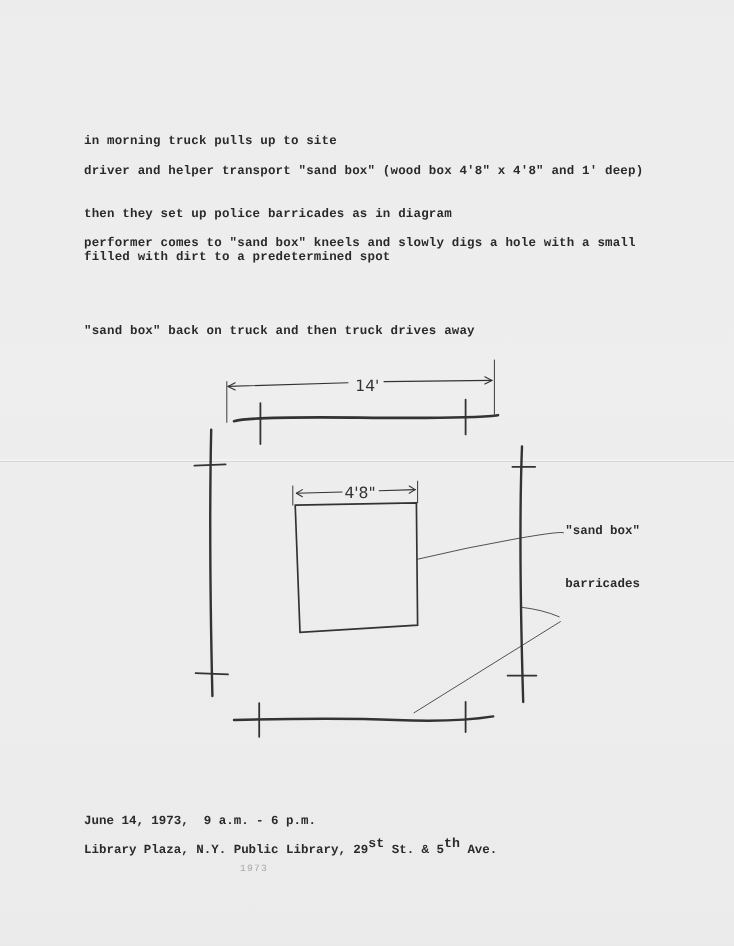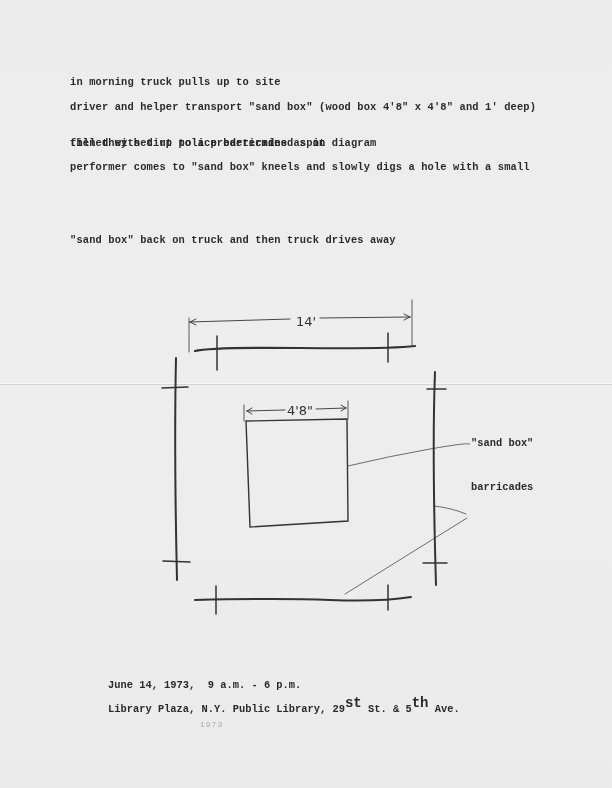--- a/index.html
+++ b/index.html
@@ -16,28 +16,28 @@
   }
   .fold {
     position: absolute; left: 0; width: 612px; height: 1px;
     background: #f8f8f8; box-shadow: 0 1px 0 #d6d6d6;
   }
   .para {
     position: absolute; left: 70px;
     font-size: 10.4px; line-height: 12px; font-weight: bold;
     white-space: pre; letter-spacing: 0.15px; color: #2a2a2a;
   }
-  .para div { height: 12px; }
+  .para div { height: 12px; margin-top: 36px; }
   .label {
     position: absolute; font-size: 10.4px; font-weight: bold; white-space: pre; color: #2a2a2a;
   }
   .footer-line {
-    position: absolute; left: 70px; font-size: 10.4px; font-weight: bold; white-space: pre; color: #2a2a2a; margin-left: 38px;
+    position: absolute; left: 70px; font-size: 10.4px; font-weight: bold; white-space: pre; color: #2a2a2a;
   }
-  sup { font-size: 14px; vertical-align: 5px; line-height: 0; }
+  sup { font-size: 11px; vertical-align: 5px; line-height: 0; }
   .stamp {
     position: absolute; left: 200px; top: 720px; font-size: 8px; color: #aaa; letter-spacing: 1px;
   }
   svg.diagram { position: absolute; left: 0; top: 0; }
   .hand { font-family: "DejaVu Sans", sans-serif; font-size: 13px; fill: #333; }
 </style>
 </head>
 <body>
 
 <div class="paper"></div>

